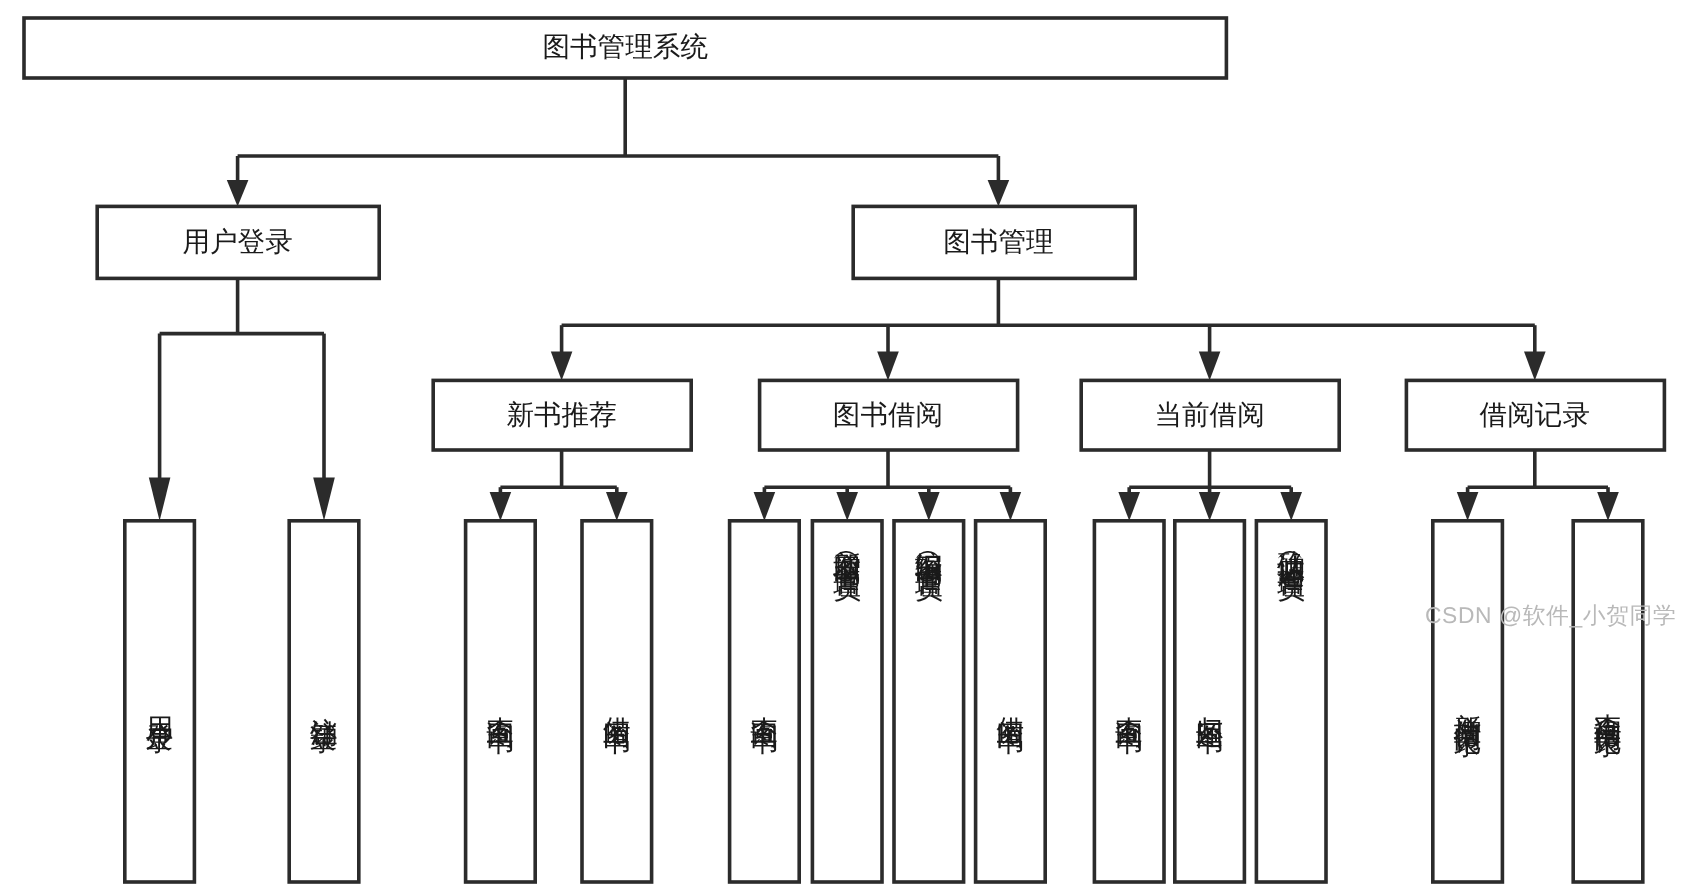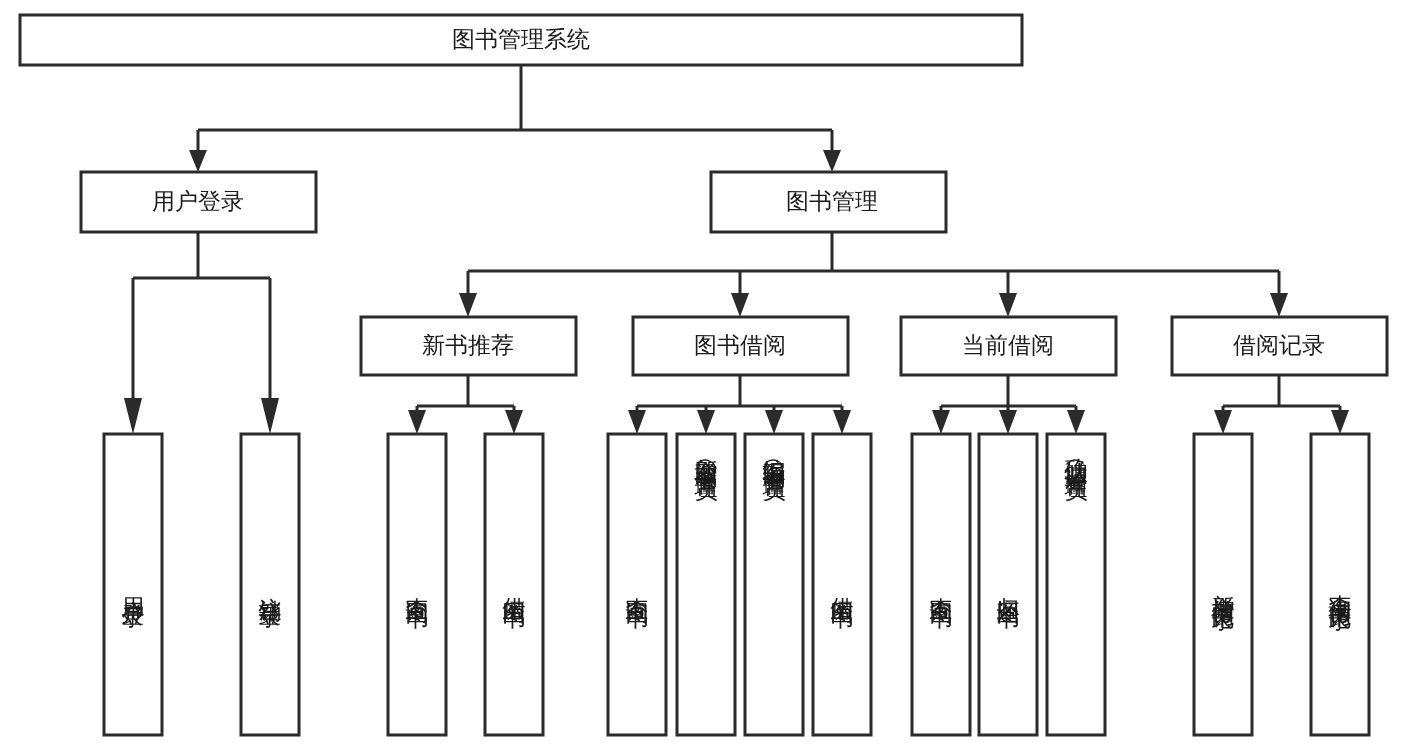--- a/index.html
+++ b/index.html
@@ -230,14 +230,15 @@
     <span class="v-label" style="margin-top:6px;">确认归还（管理员）</span>
   </div>
 
   <div class="v-label-wrap" style="left:1194px; top:434px; width:58px; height:301px;">
     <span class="v-label">新增借阅记录</span>
   </div>
   <div class="v-label-wrap" style="left:1311px; top:434px; width:58px; height:301px;">
     <span class="v-label">查询借阅记录</span>
   </div>
 
+  <div class="watermark">CSDN @软件_小贺同学</div>
 
 </div>
 
 </body></html>

